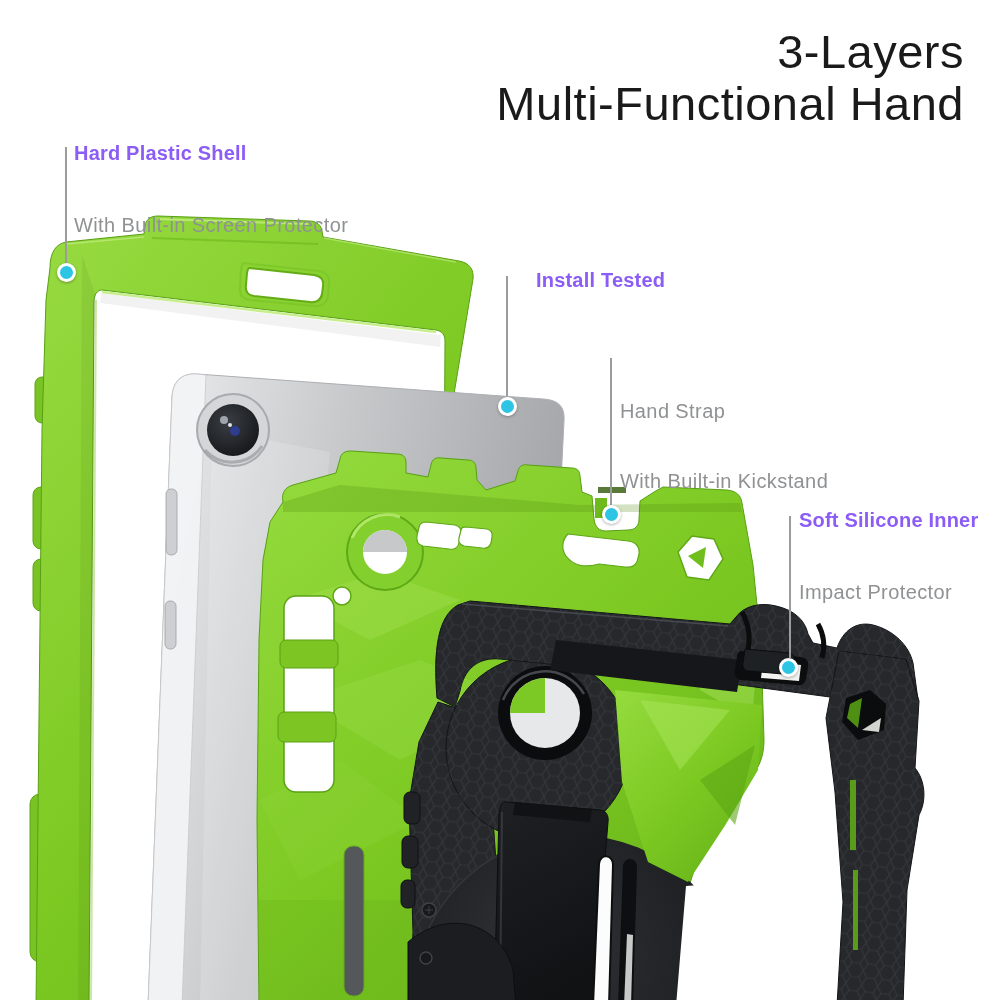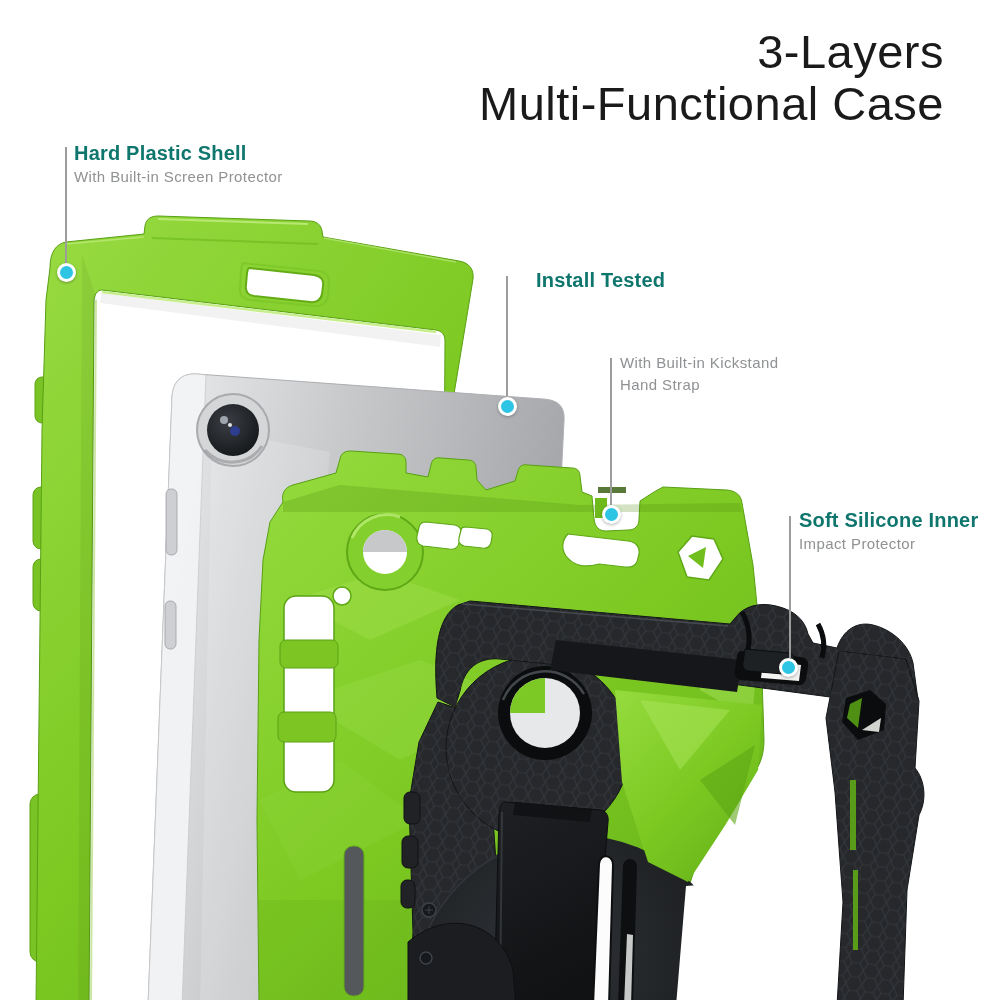--- a/index.html
+++ b/index.html
@@ -1,23 +1,23 @@
 <!DOCTYPE html>
 <html><head>
 <meta charset="utf-8">
 <style>
   html,body{margin:0;padding:0;background:#fff;}
   #stage{position:relative;width:1000px;height:1000px;background:#fff;overflow:hidden;
          font-family:"Liberation Sans", sans-serif;}
   #scene-svg{position:absolute;left:0;top:0;}
-  .title{position:absolute;top:26px;right:56px;text-align:right;color:#1a1a1a;
+  .title{position:absolute;top:26px;right:36px;text-align:right;color:#1a1a1a;
          font-size:47px;line-height:52px;font-weight:400;letter-spacing:.5px;}
   .callout{position:absolute;}
-  .callout .lbl{font-size:20px;font-weight:700;color:#0f766e;line-height:25px;letter-spacing:.2px;}
-  .callout .sub{font-size:15px;color:#8f9193;line-height:22px;letter-spacing:.4px;}
+  .callout .lbl{font-size:20px;font-weight:700;color:#8b5cf6;line-height:25px;letter-spacing:.2px;}
+  .callout .sub{font-size:20px;color:#8f9193;line-height:22px;letter-spacing:.4px;margin-top:48px;}
   .leader{position:absolute;width:2px;background:#9c9c9c;}
   .marker{position:absolute;width:13px;height:13px;border-radius:50%;
           background:#2ec4e4;border:3px solid #ffffff;
           box-shadow:0 1px 3px rgba(0,0,0,.30);}
 </style>
 </head>
 <body>
 
 <div id="stage">
 
@@ -172,39 +172,39 @@
     <rect x="402" y="836" width="16" height="32" rx="6" fill="#202226" stroke="#0E1012"></rect>
     <rect x="401" y="880" width="14" height="28" rx="6" fill="#202226" stroke="#0E1012"></rect>
     <circle cx="429" cy="910" r="7" fill="#17191C" stroke="#3E4348" stroke-width="1.5"></circle>
     <path d="M425,910 L433,910 M429,906 L429,914" stroke="#3E4348" stroke-width="1"></path>
     <circle cx="426" cy="958" r="6" fill="#17191C" stroke="#3E4348" stroke-width="1.5"></circle>
   </g>
 </svg>
 
   <div class="title">
     <div>3-Layers</div>
-    <div>Multi-Functional Case</div>
+    <div>Multi-Functional Hand</div>
   </div>
 
   <div class="callout" style="left:74px;top:141px;">
     <div class="lbl">Hard Plastic Shell</div>
     <div class="sub">With Built-in Screen Protector</div>
   </div>
   <div class="leader" style="left:65px;top:147px;height:118px;"></div>
   <div class="marker" style="left:57px;top:263px;"></div>
 
   <div class="callout" style="left:536px;top:268px;">
     <div class="lbl">Install Tested</div>
   </div>
   <div class="leader" style="left:506px;top:276px;height:120px;"></div>
   <div class="marker" style="left:498px;top:397px;"></div>
 
   <div class="callout" style="left:620px;top:352px;">
+    <div class="sub">Hand Strap</div>
     <div class="sub">With Built-in Kickstand</div>
-    <div class="sub">Hand Strap</div>
   </div>
   <div class="leader" style="left:610px;top:358px;height:147px;"></div>
   <div class="marker" style="left:602px;top:505px;"></div>
 
   <div class="callout" style="left:799px;top:508px;">
     <div class="lbl">Soft Silicone Inner</div>
     <div class="sub">Impact Protector</div>
   </div>
   <div class="leader" style="left:789px;top:516px;height:142px;"></div>
   <div class="marker" style="left:779px;top:658px;"></div>

